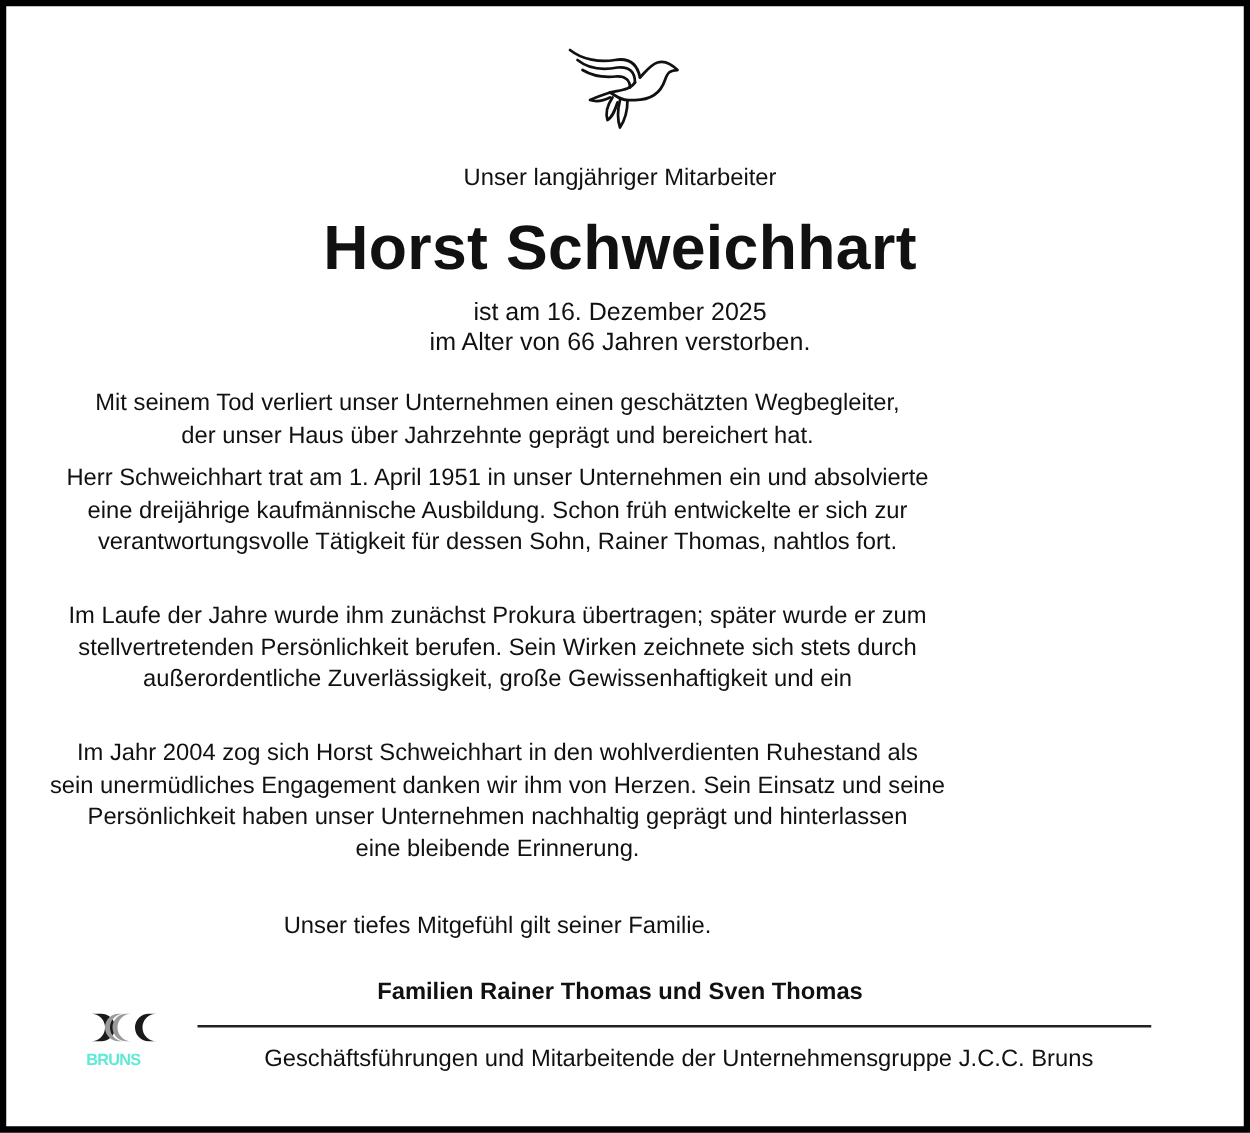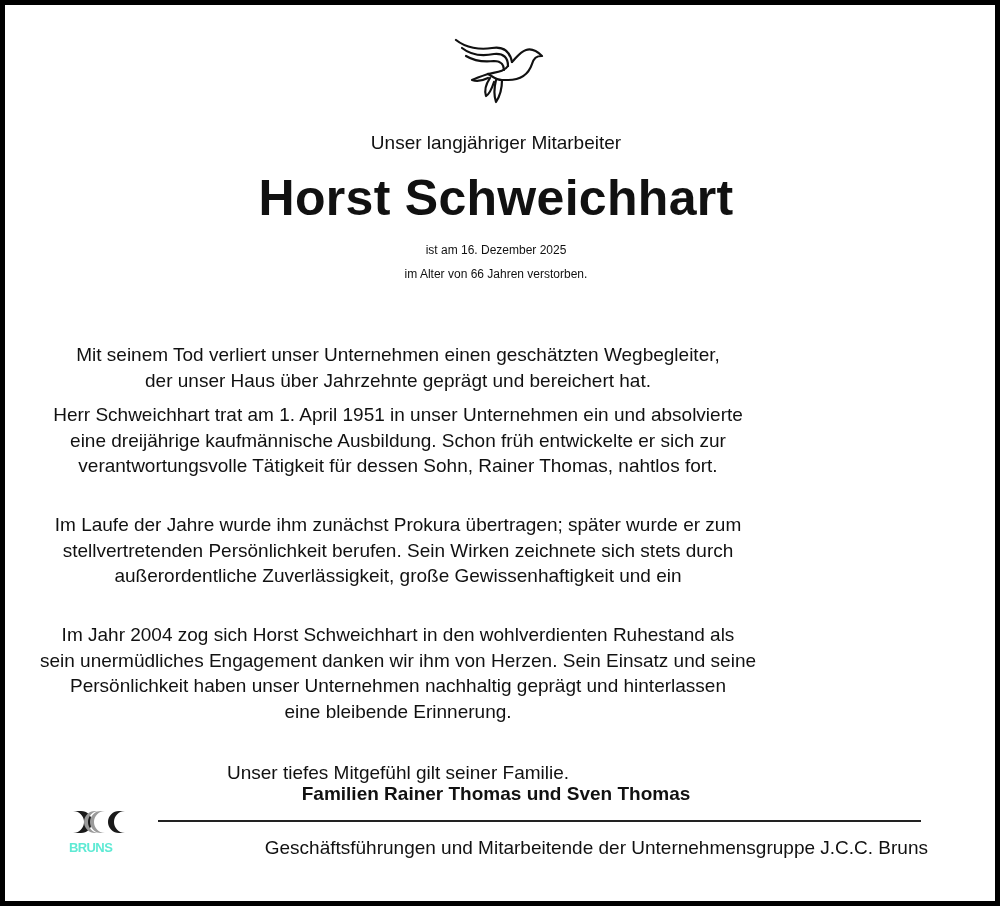--- a/index.html
+++ b/index.html
@@ -8,32 +8,32 @@
     .frame {
       position: absolute; left: 5px; top: 5px; width: 990px; height: 896px;
       background: #fff;
     }
     .dove {
       position: absolute; left: 452px; top: 36px; width: 96px; height: 68px;
     }
     .center { position: absolute; left: 0; width: 992px; text-align: center; }
     .intro { top: 131px; font-size: 19px; line-height: 24px; }
     .name { top: 168px; font-size: 50px; font-weight: bold; line-height: 60px; letter-spacing: 0.3px; }
-    .dates { top: 242px; font-size: 12px; line-height: 24px; }
+    .dates { top: 242px; font-size: 20px; line-height: 24px; }
     .para {
       position: absolute; left: 0; width: 796px; text-align: center;
-      font-size: 19px; line-height: 25.5px; margin-top: 32px;
+      font-size: 19px; line-height: 25.5px;
     }
     .sig { top: 782px; font-size: 19px; font-weight: bold; line-height: 24px; }
     .rule {
       position: absolute; left: 158px; top: 820px; width: 763px; height: 2px; background: #222;
     }
     .footer {
       position: absolute; left: 158px; top: 836px; width: 770px;
-      font-size: 19px; line-height: 24px; text-align: right; white-space: nowrap;
+      font-size: 19px; line-height: 24px; text-align: center; white-space: nowrap;
     }
     .logo { position: absolute; left: 69px; top: 807px; width: 62px; height: 56px; }
     .logo-text {
       position: absolute; left: 0; top: 30px; width: 62px; text-align: left;
       font-size: 13px; font-weight: bold; letter-spacing: -0.6px; line-height: 22px; color: #5eead4;
     }
   </style>
 </head>
 <body>
 

